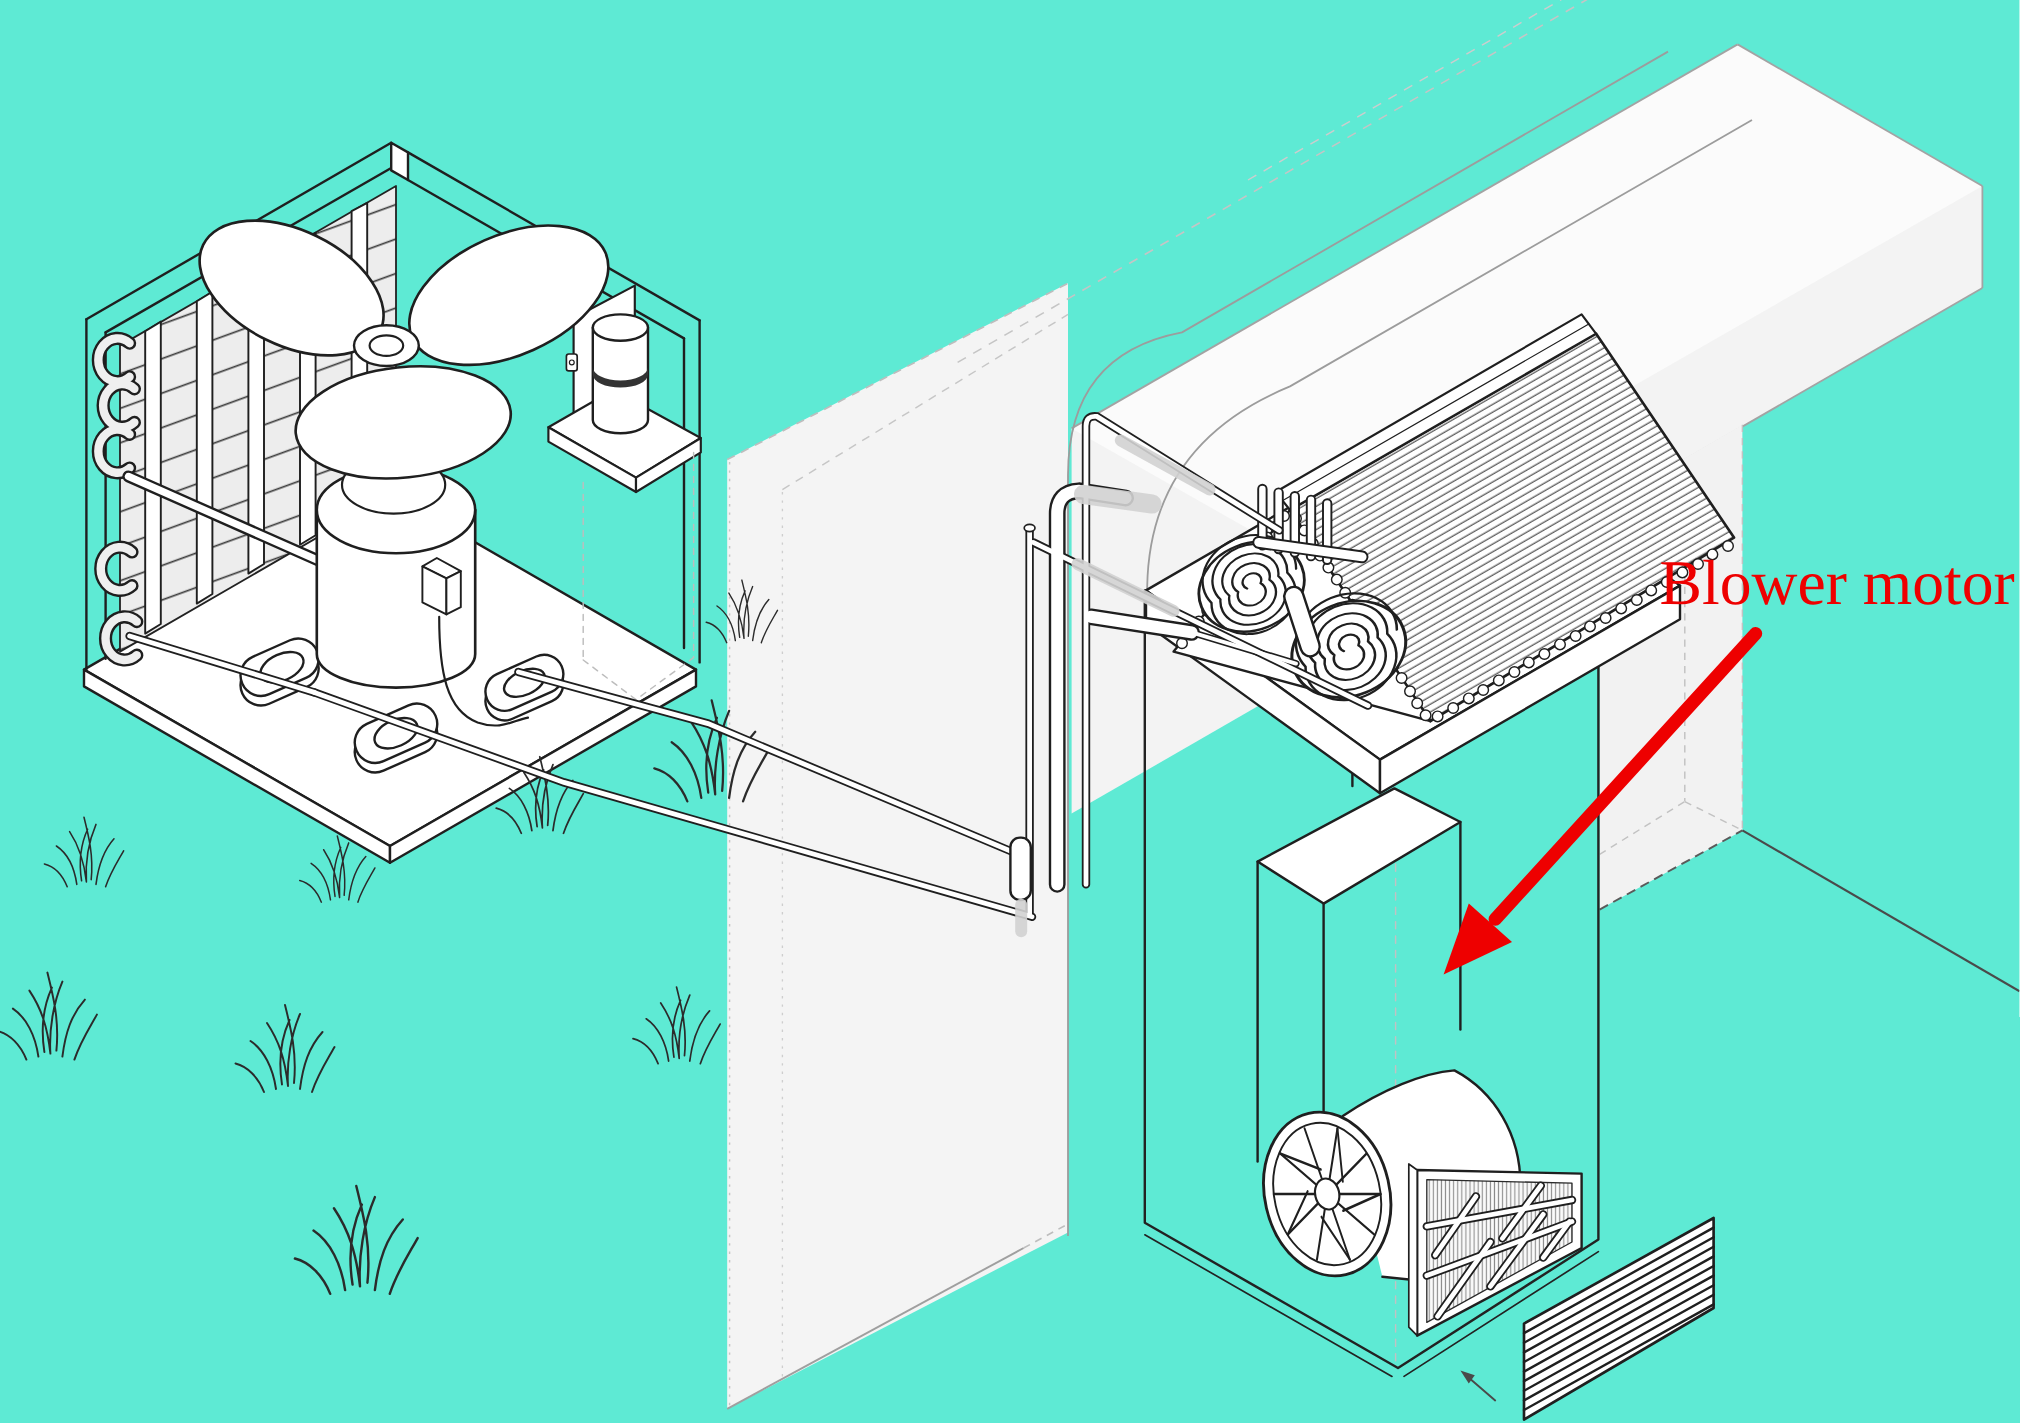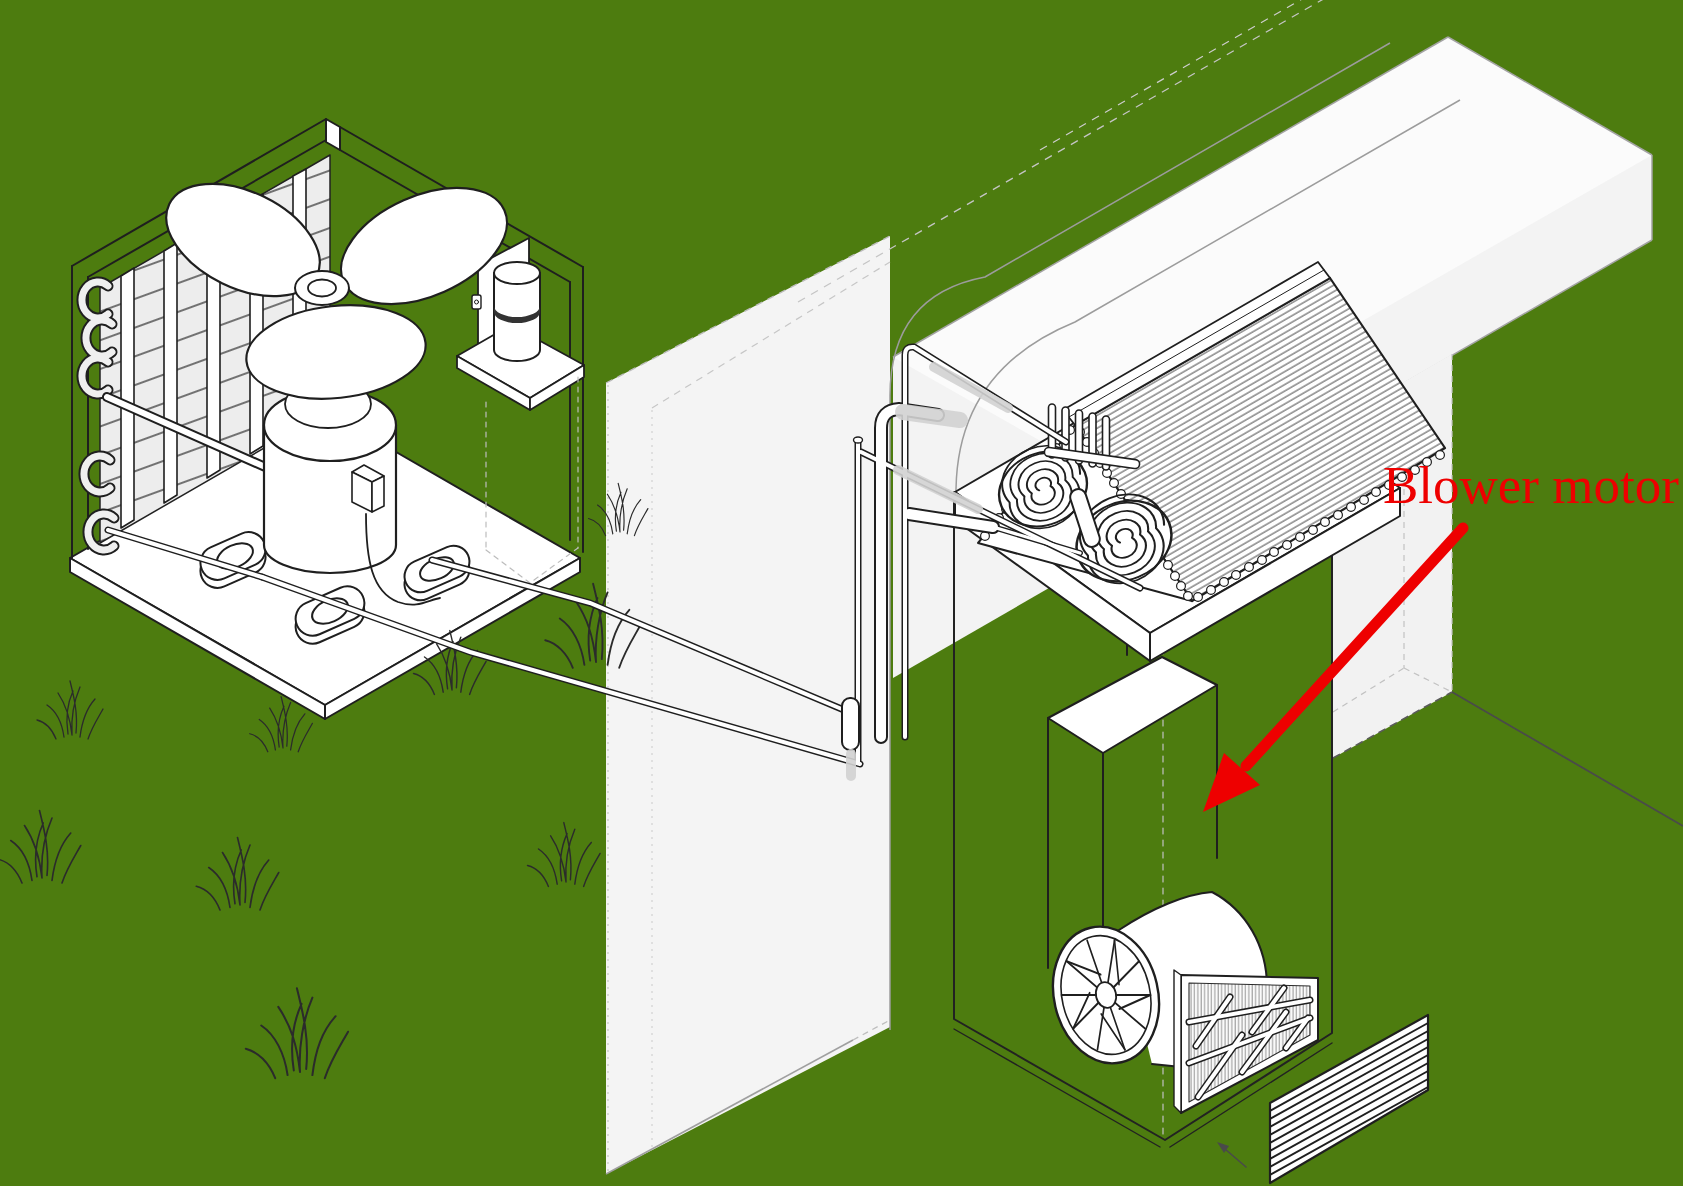--- a/index.html
+++ b/index.html
@@ -1,16 +1,16 @@
 <!DOCTYPE html>
 <html><head>
 <meta charset="utf-8">
 <style>
   html,body{margin:0;padding:0;background:#fff;}
-  .stage{position:relative;width:1683px;height:1186px;background:#4d7c0f;overflow:hidden;
+  .stage{position:relative;width:1683px;height:1186px;background:#5eead4;overflow:hidden;
          font-family:"Liberation Serif","DejaVu Serif",serif;}
   svg{display:block}
   text.anno{font-family:"Liberation Serif","DejaVu Serif",serif;font-size:53px;}
 </style>
 </head>
 <body>
 
 <div class="stage">
 <svg viewBox="0 0 1683 1186" width="1683" height="1186">
 <defs>

